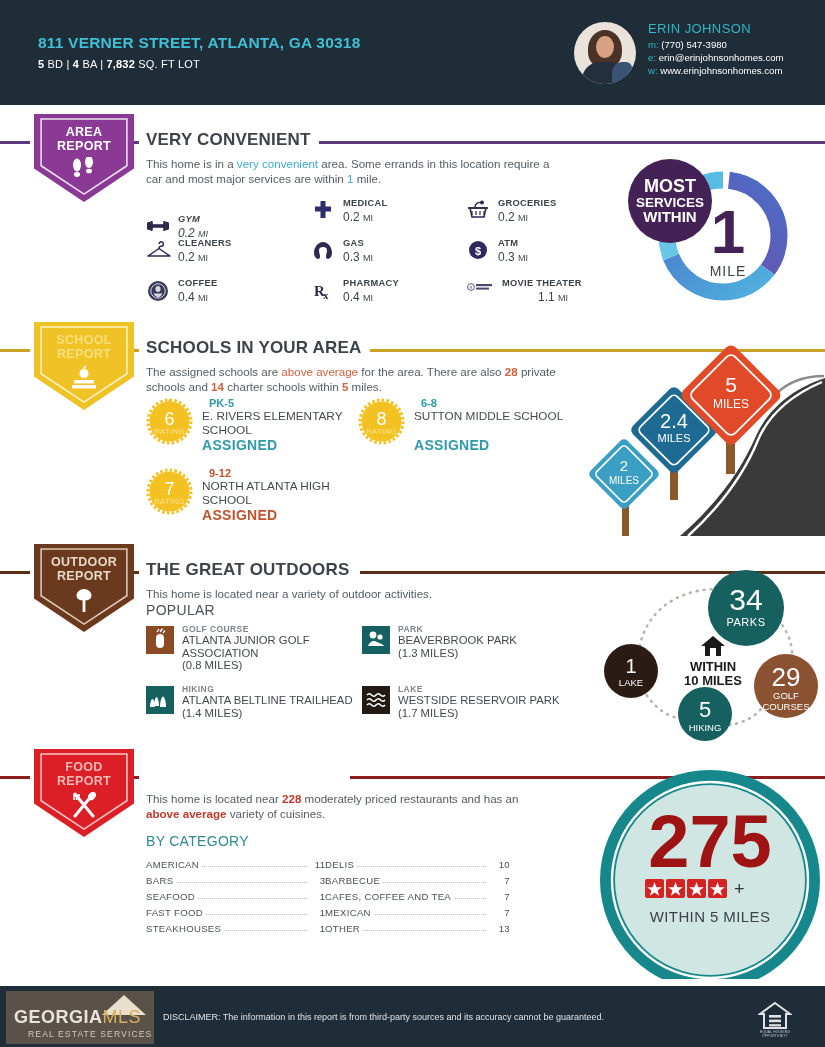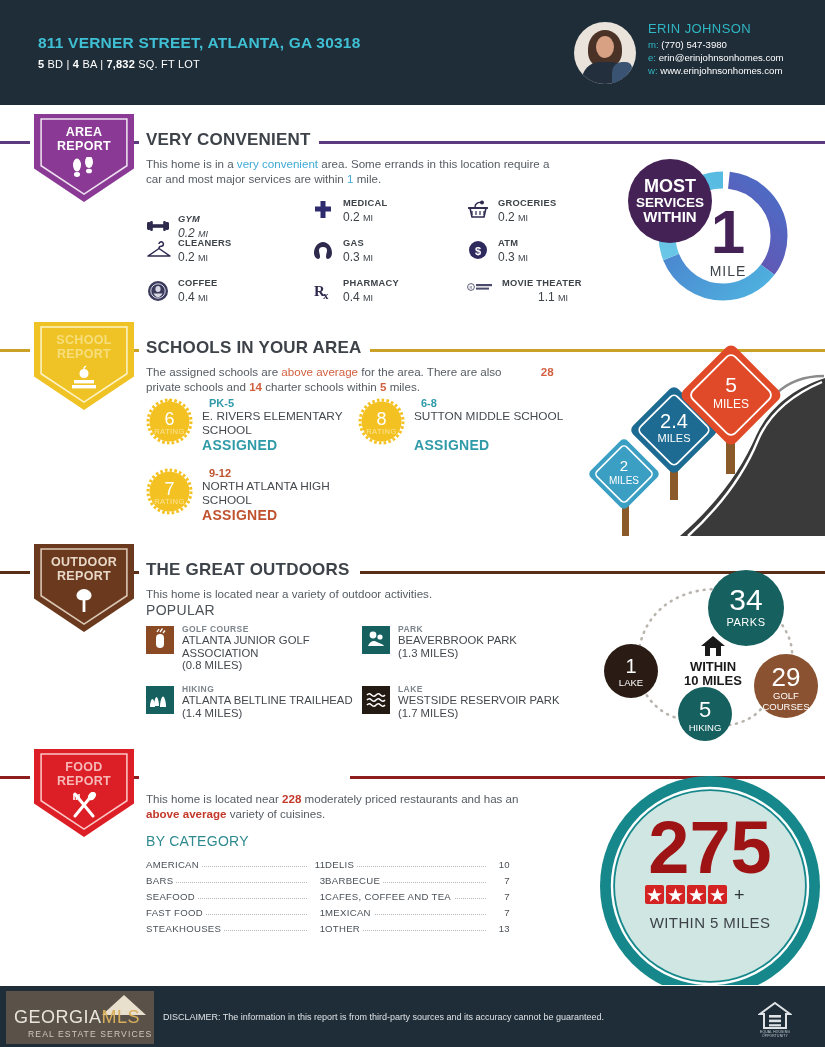--- a/index.html
+++ b/index.html
@@ -160,33 +160,33 @@
   #sec-food .badge .shape { background:#dc1f26; }
   #sec-food .badge .btxt { color:#f7b8b8; }
 
   .bycat { position:absolute; left:146px; top:88px; font-size:14px; color:#2f8a8f; letter-spacing:.3px; }
   .cat-col { position:absolute; top:112px; }
   .cat-row { position:relative; height:16px; width:185px; font-size:9.6px; color:#4a5157; letter-spacing:.3px;}
   .cat-row .cn { position:absolute; left:0; top:2px; background:#fff; padding-right:3px; z-index:2;}
   .cat-row .cv { position:absolute; right:0; top:2px; background:#fff; padding-left:3px; z-index:2; text-align:right; width:24px;}
   .cat-row .dots { position:absolute; left:0; right:0; top:9px; border-bottom:1px dotted #b3b9bd; }
 
-  .food-circle { position:absolute; left:525px; top:28px; width:300px; height:210px; }
+  .food-circle { position:absolute; left:525px; top:22px; width:300px; height:210px; }
 
   
   .footer {
     position:absolute; left:0; top:986px; width:825px; height:61px;
     background:#1f2d38;
   }
   .mls-logo {
     position:absolute; left:6px; top:991px; width:148px; height:53px;
     background:#5a5248;
   }
   .mls-l1 { position:absolute; left:8px; top:16px; font-size:18px; letter-spacing:.5px; }
-  .mls-l1 .g { color:#e8e4dd; font-weight:normal; }
+  .mls-l1 .g { color:#e8e4dd; font-weight:bold; }
   .mls-l1 .m { color:#d8ae5a; font-weight:normal; }
   .mls-l2 { position:absolute; left:22px; top:38px; font-size:8.6px; color:#cfc8bb; letter-spacing:1.1px; }
   .mls-roof { position:absolute; left:96px; top:4px; width:0; height:0;
               border-left:22px solid transparent; border-right:22px solid transparent;
               border-bottom:20px solid #e8dfcd; }
   .disclaimer {
     position:absolute; left:163px; top:1012px;
     font-size:9px; color:#dfe3e6;
   }
   .eho {
@@ -416,21 +416,21 @@
         <path d="M15 4c-3 0-4.5 2-4.5 4.5S12 13 15 13s4.5-2 4.5-4.5S18 4 15 4z" fill="#fff"></path>
         <path d="M15 4c0-1.5 1-2.6 2.2-2.8" stroke="#fff" stroke-width="1.2" fill="none"></path>
         <rect x="5" y="15" width="20" height="3.4" fill="#fff"></rect>
         <rect x="3" y="20" width="24" height="3.4" fill="#fff"></rect>
       </svg>
     </div>
   </div>
 
   <div class="sec-title">SCHOOLS IN YOUR AREA</div>
   <div class="sec-body" style="width:430px;">
-    <span>The assigned schools are </span><span style="color:#d2603f;">above average</span><span> for the area. There are also </span><span style="color:#d2603f;font-weight:bold;margin-left:36px;">28</span><span> private schools and </span><span style="color:#d2603f;font-weight:bold;">14</span><span> charter schools within </span><span style="color:#d2603f;font-weight:bold;">5</span><span> miles.</span>
+    <span>The assigned schools are </span><span style="color:#d2603f;">above average</span><span> for the area. There are also </span><span style="color:#d2603f;font-weight:bold;">28</span><span> private schools and </span><span style="color:#d2603f;font-weight:bold;">14</span><span> charter schools within </span><span style="color:#d2603f;font-weight:bold;">5</span><span> miles.</span>
   </div>
 
   <div class="school-item" style="left:146px;top:80px;">
     <div class="seal">
       <svg width="47" height="47" viewBox="0 0 47 47">
         <g fill="#f4c122">
           <circle cx="23.5" cy="23.5" r="20"></circle>
           <g id="s1">
               <path d="M23.5 0.5 L26 5 L21 5 Z"></path>
             </g>

